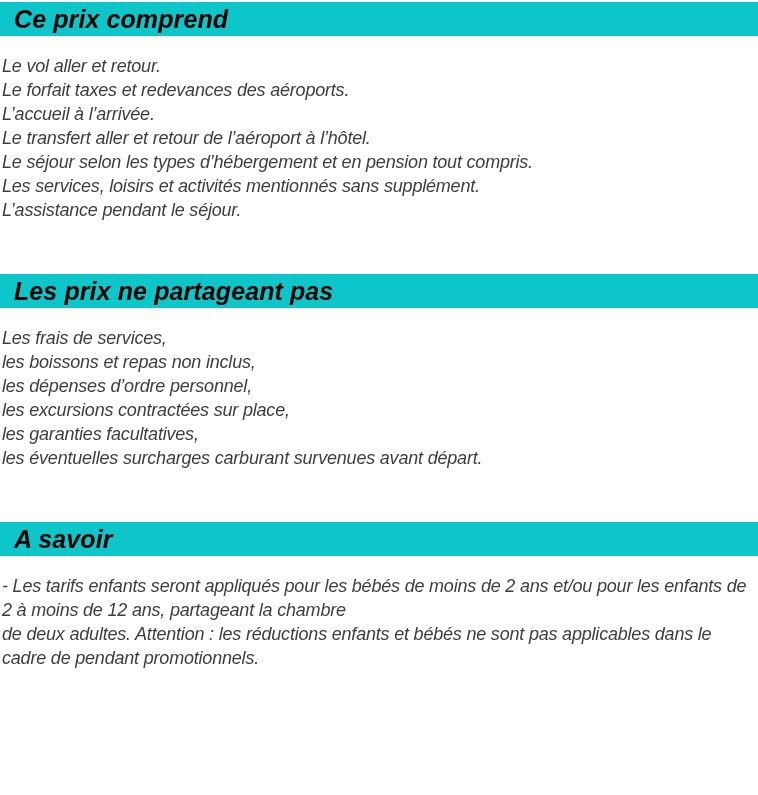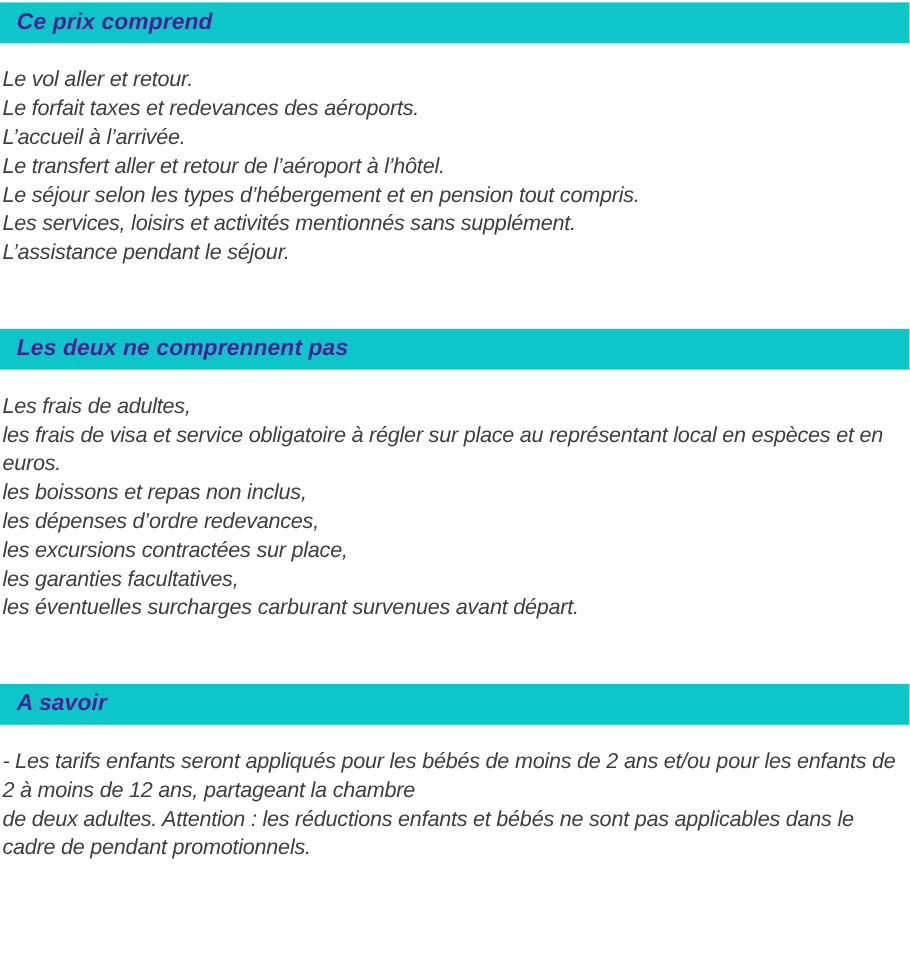--- a/index.html
+++ b/index.html
@@ -18,22 +18,22 @@
   .section { margin-bottom: 52px; }
   .section:last-child { margin-bottom: 0; }
   .bar {
     background: #0cc6c9;
     height: 34px;
     display: flex;
     align-items: center;
     padding-left: 14px;
   }
   .bar-title {
-    color: #4c1d95;
-    font-size: 19px;
+    color: #000000;
+    font-size: 25px;
     font-weight: bold;
     font-style: italic;
     letter-spacing: 0.1px;
   }
   .content {
     padding: 18px 4px 0 2px;
   }
   .line {
     font-size: 18px;
     line-height: 24px;
@@ -55,27 +55,26 @@
       <p class="line">L’accueil à l’arrivée.</p>
       <p class="line">Le transfert aller et retour de l’aéroport à l’hôtel.</p>
       <p class="line">Le séjour selon les types d’hébergement et en pension tout compris.</p>
       <p class="line">Les services, loisirs et activités mentionnés sans supplément.</p>
       <p class="line">L’assistance pendant le séjour.</p>
     </div>
   </section>
 
   <section class="section">
     <header class="bar">
-      <h2 class="bar-title">Les deux ne comprennent pas</h2>
+      <h2 class="bar-title">Les prix ne partageant pas</h2>
     </header>
     <div class="content">
-      <p class="line">Les frais de adultes,</p>
-      <p class="line">les frais de visa et service obligatoire à régler sur place au représentant local en espèces et en euros.</p>
+      <p class="line">Les frais de services,</p>
       <p class="line">les boissons et repas non inclus,</p>
-      <p class="line">les dépenses d’ordre redevances,</p>
+      <p class="line">les dépenses d’ordre personnel,</p>
       <p class="line">les excursions contractées sur place,</p>
       <p class="line">les garanties facultatives,</p>
       <p class="line">les éventuelles surcharges carburant survenues avant départ.</p>
     </div>
   </section>
 
   <section class="section">
     <header class="bar">
       <h2 class="bar-title">A savoir</h2>
     </header>

